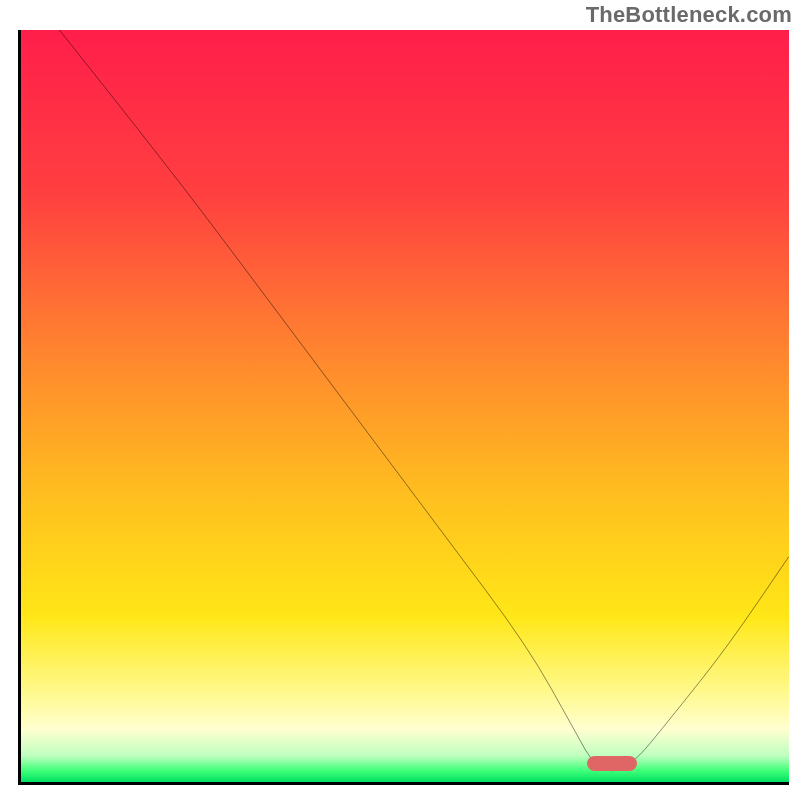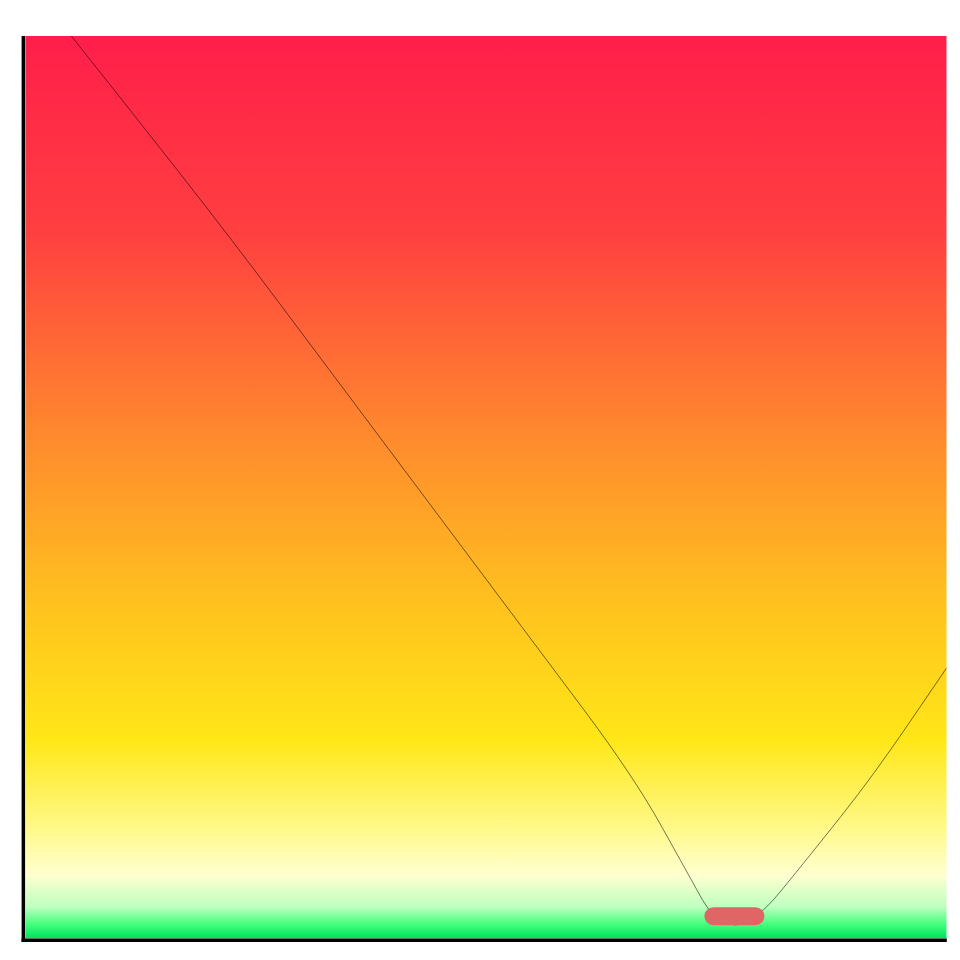--- a/index.html
+++ b/index.html
@@ -59,20 +59,21 @@
     position: absolute;
     background: #e06666;
     border-radius: 8px;
   }
 </style>
 </head>
 <body>
 
 <div class="wrap">
 
+  <div class="watermark">TheBottleneck.com</div>
 
   <div class="plot-area">
 
     <svg class="gradient" viewBox="0 0 100 100" preserveAspectRatio="none">
       <defs>
         <linearGradient id="bg-grad" x1="0" y1="0" x2="0" y2="1">
             <stop offset="0%" stop-color="#ff1e4a"></stop>
             <stop offset="22%" stop-color="#ff4040"></stop>
             <stop offset="45%" stop-color="#ff8c2d"></stop>
             <stop offset="62%" stop-color="#ffbf1f"></stop>

